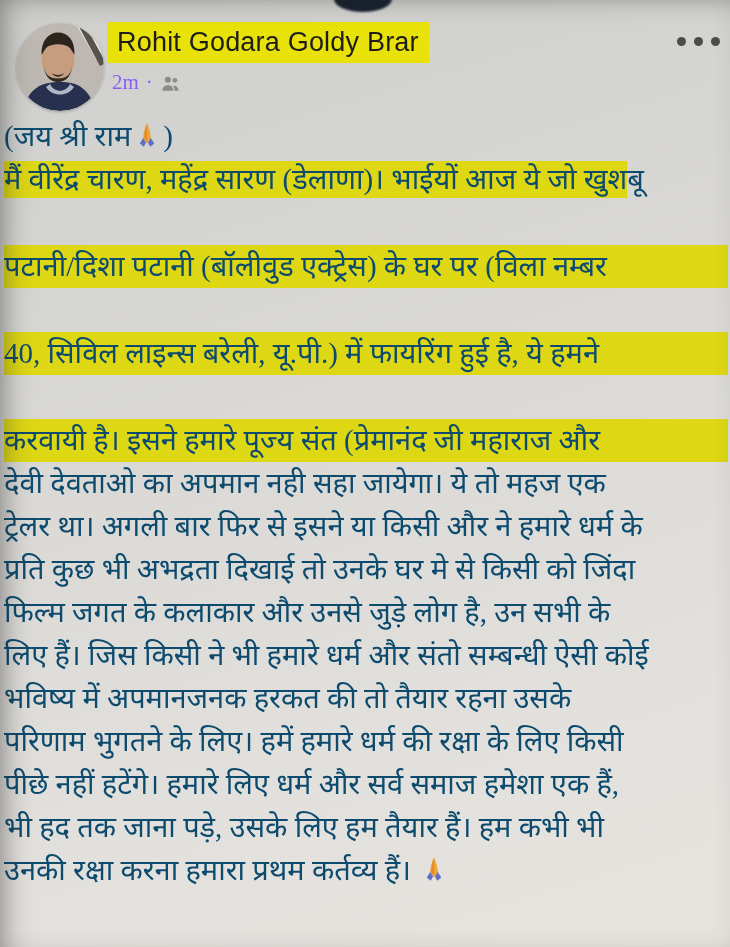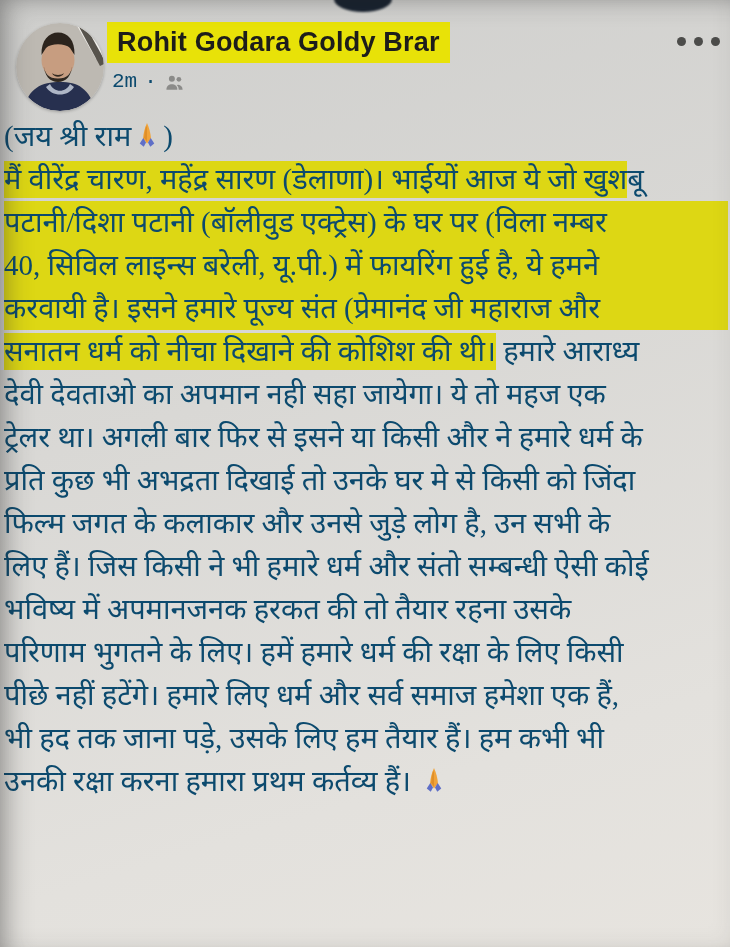--- a/index.html
+++ b/index.html
@@ -18,42 +18,42 @@
   }
   
   .header{position:absolute;left:0;top:0;width:100%;height:112px;z-index:3;}
   .avatar{
     position:absolute;left:16px;top:23px;width:88px;height:88px;border-radius:50%;
     overflow:hidden;box-shadow:0 1px 3px rgba(0,0,0,.25);cursor:pointer;
   }
   .avatar svg{display:block;width:100%;height:100%;}
   .name{
     position:absolute;left:107px;top:22px;display:inline-block;
-    font-family:"Liberation Sans","DejaVu Sans",sans-serif;font-weight:bold;
+    font-family:"Liberation Sans","DejaVu Sans",sans-serif;font-weight:normal;
     font-size:27px;line-height:36px;color:#1d1d1b;letter-spacing:.2px;
     background:var(--name-hl,#e8e208);padding:2px 10px 3px 10px;cursor:pointer;
   }
   .meta{
     position:absolute;left:112px;top:70px;display:flex;align-items:center;gap:7px;
-    font-family:Liberation Mono, monospace;
-    font-size:21px;color:#0c4a6e;
+    font-family:Liberation Serif, serif;
+    font-size:21px;color:#8b5cf6;
   }
   .meta .friends-ic{width:21px;height:21px;margin-top:2px;}
   .menu-dots{
     position:absolute;right:6px;top:33px;display:flex;gap:8px;padding:4px;cursor:pointer;
   }
   .menu-dots i{width:9px;height:9px;border-radius:50%;background:#4c4c4a;display:block;}
   
   .post-body{
     position:absolute;left:4px;top:115px;width:724px;z-index:2;
     font-size:29px;line-height:43px;color:#0c4a6e;
   }
   .line{white-space:nowrap;}
   .line .hl{background:var(--text-hl,#ddd714);padding:2px 0 3px 0;font-family:Liberation Serif, serif;}
-  .line.full-hl{background:var(--text-hl,#ddd714);}
+  .line.full-hl{background:var(--text-hl,#ddd714);margin-top:44px;}
   .emoji{display:inline-block;width:30px;height:30px;vertical-align:-5px;margin:0 1px;}
   .emoji svg{display:block;width:100%;height:100%;}
 </style>
 </head>
 <body>
 
 <div class="camera-hole"></div>
 
 <div class="header">
   <div class="avatar">
@@ -102,21 +102,20 @@
     <path d="M12 1.5 C10.2 5.5 9.2 9.5 8.8 13.8 L12 18 L15.2 13.8 C14.8 9.5 13.8 5.5 12 1.5 Z" fill="#f0a33a"></path>
     <path d="M9 13.5 L6.2 18 L9.4 20.6 L11.2 17.2 Z" fill="#5f6fc7"></path>
     <path d="M15 13.5 L17.8 18 L14.6 20.6 L12.8 17.2 Z" fill="#5f6fc7"></path>
     <path d="M11.2 4 C10.4 7 9.9 10 9.7 13.2 L12 16.5 L12 4.8 Z" fill="#e08f28"></path>
   </svg>
 </span><span>)</span></div>
     <div class="line"><span class="hl">मैं वीरेंद्र चारण, महेंद्र सारण (डेलाणा)। भाईयों आज ये जो खुश</span><span>बू</span></div>
     <div class="line full-hl"><span class="hl">पटानी/दिशा पटानी (बॉलीवुड एक्ट्रेस) के घर पर (विला नम्बर</span></div>
     <div class="line full-hl"><span class="hl">40, सिविल लाइन्स बरेली, यू.पी.) में फायरिंग हुई है, ये हमने</span></div>
     <div class="line full-hl"><span class="hl">करवायी है। इसने हमारे पूज्य संत (प्रेमानंद जी महाराज और</span></div>
-    <div class="line"><span class="hl">सनातन धर्म को नीचा दिखाने की कोशिश की थी।</span><span> हमारे आराध्य</span></div>
     <div class="line"><span>देवी देवताओ का अपमान नही सहा जायेगा। ये तो महज एक</span></div>
     <div class="line"><span>ट्रेलर था। अगली बार फिर से इसने या किसी और ने हमारे धर्म के</span></div>
     <div class="line"><span>प्रति कुछ भी अभद्रता दिखाई तो उनके घर मे से किसी को जिंदा</span></div>
     <div class="line"><span>फिल्म जगत के कलाकार और उनसे जुड़े लोग है, उन सभी के</span></div>
     <div class="line"><span>लिए हैं। जिस किसी ने भी हमारे धर्म और संतो सम्बन्धी ऐसी कोई</span></div>
     <div class="line"><span>भविष्य में अपमानजनक हरकत की तो तैयार रहना उसके</span></div>
     <div class="line"><span>परिणाम भुगतने के लिए। हमें हमारे धर्म की रक्षा के लिए किसी</span></div>
     <div class="line"><span>पीछे नहीं हटेंगे। हमारे लिए धर्म और सर्व समाज हमेशा एक हैं,</span></div>
     <div class="line"><span>भी हद तक जाना पड़े, उसके लिए हम तैयार हैं। हम कभी भी</span></div>
     <div class="line"><span>उनकी रक्षा करना हमारा प्रथम कर्तव्य हैं। </span><span class="emoji">

